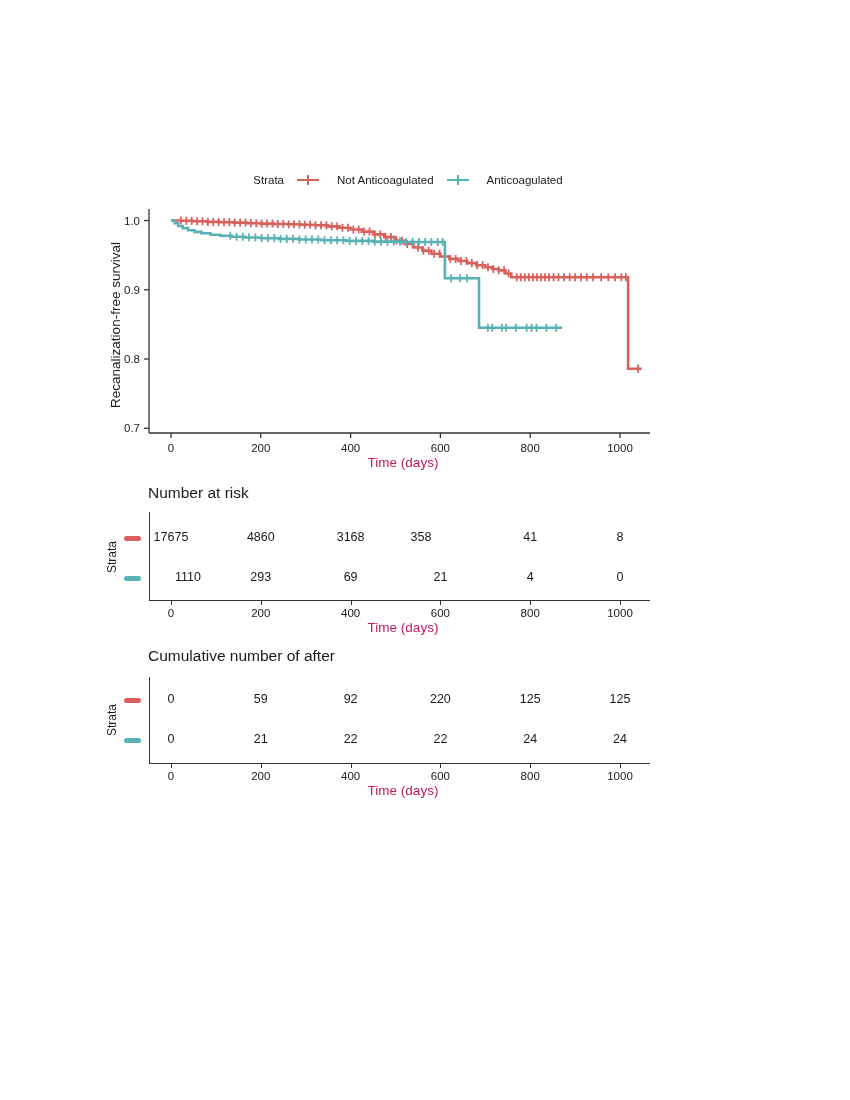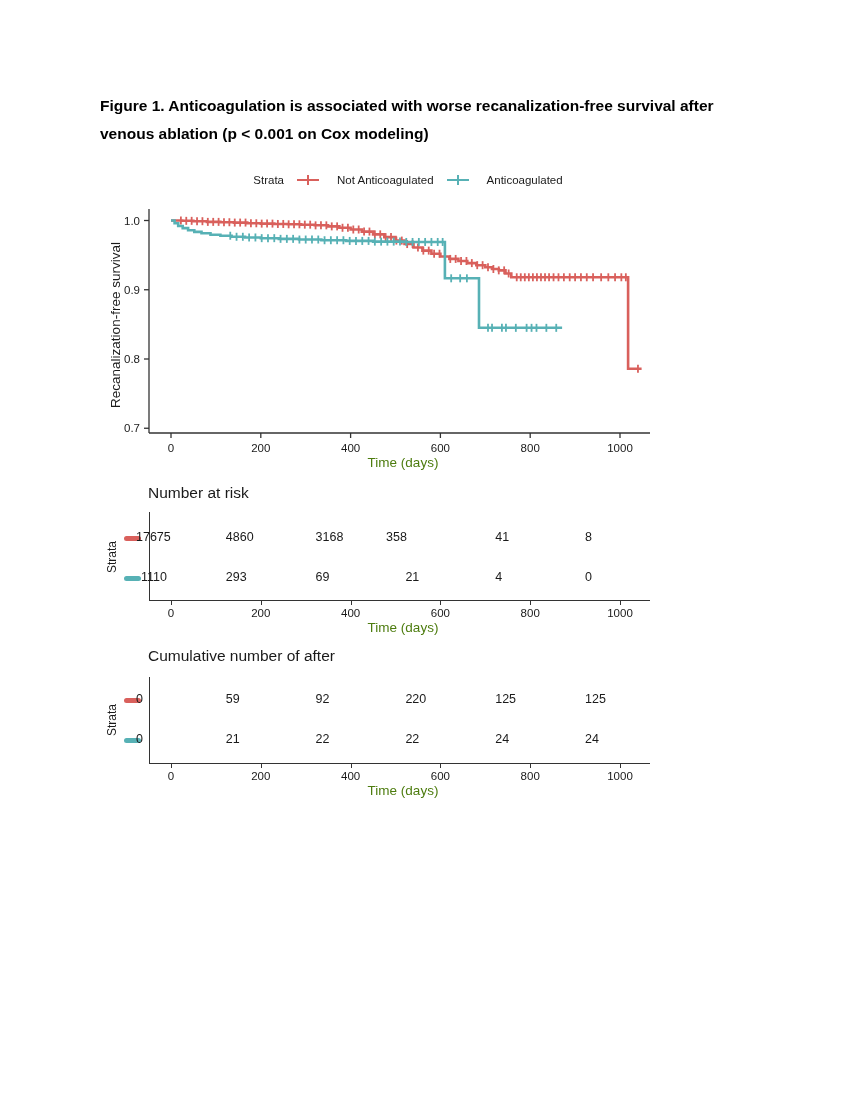--- a/index.html
+++ b/index.html
@@ -13,51 +13,47 @@
     font-size:15.5px; font-weight:bold; line-height:28px; color:#000;
   }
   .legend {
     position:absolute; left:100px; top:173px; width:616px;
     display:flex; justify-content:center; align-items:center; gap:10px;
     font-size:11.5px; color:#1a1a1a;
   }
   .legend-item { display:flex; align-items:center; gap:15px; }
   .km-svg { position:absolute; left:95px; top:195px; }
   .sec-title { position:absolute; left:148px; font-size:15.5px; color:#1a1a1a; }
-  .time-label { position:absolute; transform:translateX(-50%); font-size:13.5px; color:#4d7c0f; }
+  .time-label { position:absolute; transform:translateX(-50%); font-size:13.5px; color:#be185d; }
   .rot-label {
     position:absolute; transform:translate(-50%,-50%) rotate(-90deg);
     white-space:nowrap; font-size:12px; color:#1a1a1a;
   }
   .ylab {
     position:absolute; left:115px; top:325px;
     transform:translate(-50%,-50%) rotate(-90deg);
     white-space:nowrap; font-size:13.5px; color:#1a1a1a;
   }
   .axis-line { position:absolute; background:#333; }
   .tick-mark { position:absolute; background:#333; width:1px; height:4px; }
   .tick-label {
     position:absolute; transform:translateX(-50%);
     font-size:11.5px; color:#1a1a1a; white-space:nowrap;
   }
   .cell-val {
-    position:absolute; width:70px; margin-left:-35px; 
+    position:absolute; width:70px; margin-left:-35px; text-align:center;
     font-size:12.5px; color:#1a1a1a;
   }
   .strata-dash { position:absolute; width:17px; height:5px; border-radius:2.5px; }
 </style>
 </head>
 <body>
 
 <div class="page">
 
-  <div class="fig-title">
-    <div>Figure 1. Anticoagulation is associated with worse recanalization-free survival after</div>
-    <div>venous ablation (p &lt; 0.001 on Cox modeling)</div>
-  </div>
 
   <div class="legend">
     <span>Strata</span>
     <span class="legend-item">
       <svg width="28" height="14">
         <line x1="3" y1="7" x2="25" y2="7" stroke="#d9605c" stroke-width="2"></line>
         <line x1="14" y1="2" x2="14" y2="12" stroke="#d9605c" stroke-width="2"></line>
       </svg>
       <span>Not Anticoagulated</span>
     </span>
@@ -252,21 +248,21 @@
       <div class="tick-mark" style="left:620px; top:601px;"></div>
       <div class="tick-label" style="left:620px; top:607px;">1000</div>
       <div class="strata-dash" style="left:124px; top:535.5px; background:#d9605c;"></div>
       <div class="cell-val" style="left:171px; top:530px;">17675</div>
       <div class="cell-val" style="left:260.8px; top:530px;">4860</div>
       <div class="cell-val" style="left:350.6px; top:530px;">3168</div>
       <div class="cell-val" style="left:421px; top:530px;">358</div>
       <div class="cell-val" style="left:530.2px; top:530px;">41</div>
       <div class="cell-val" style="left:620px; top:530px;">8</div>
       <div class="strata-dash" style="left:124px; top:575.5px; background:#57b1b5;"></div>
-      <div class="cell-val" style="left:176px; top:570px;">1110</div>
+      <div class="cell-val" style="left:188px; top:570px;">1110</div>
       <div class="cell-val" style="left:260.8px; top:570px;">293</div>
       <div class="cell-val" style="left:350.6px; top:570px;">69</div>
       <div class="cell-val" style="left:440.40000000000003px; top:570px;">21</div>
       <div class="cell-val" style="left:530.2px; top:570px;">4</div>
       <div class="cell-val" style="left:620px; top:570px;">0</div>
     </div>
   <div class="time-label" style="left:403px; top:620px;">Time (days)</div>
 
   <div class="sec-title" style="top:647px;">Cumulative number of after</div>
   <div class="rot-label" style="left:112px; top:720px;">Strata</div>

